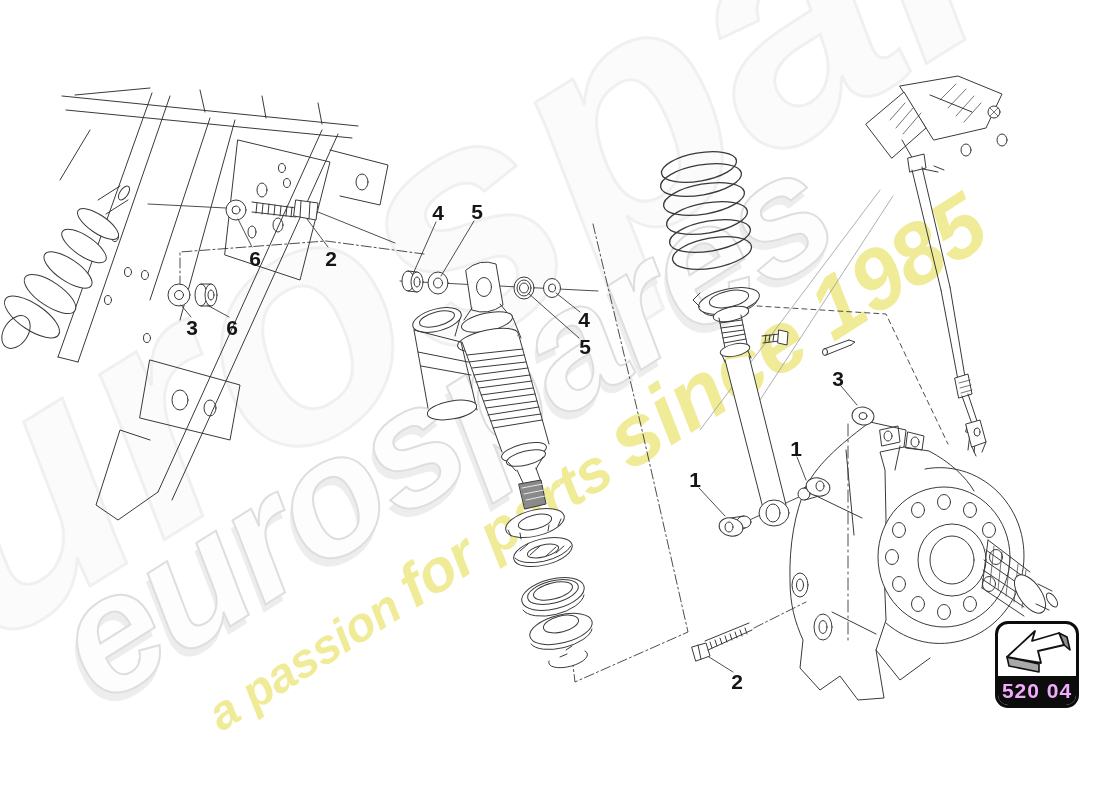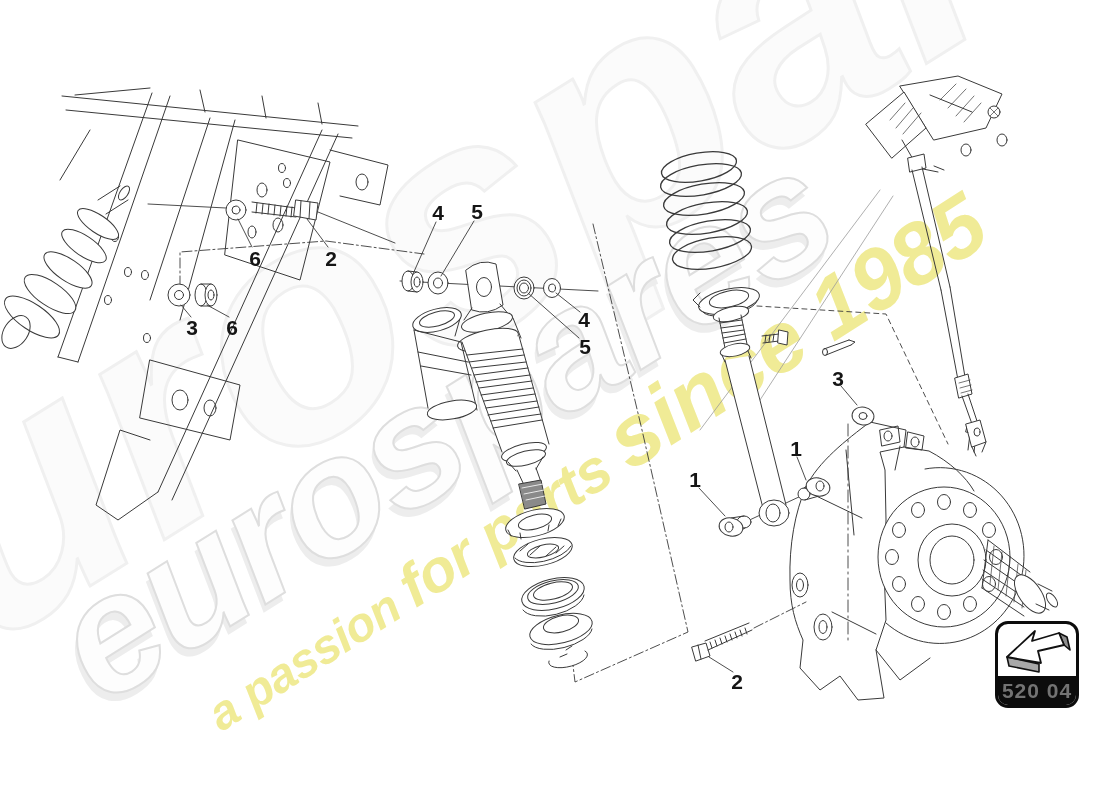--- a/index.html
+++ b/index.html
@@ -21,21 +21,21 @@
   
   #art{position:absolute;left:0;top:0;z-index:3;}
   
   .callout{position:absolute;z-index:4;transform:translate(-50%,-50%);
       font-size:21px;font-weight:bold;color:#151515;line-height:1;}
   
   .badge{position:absolute;left:995px;top:621px;width:84px;height:87px;z-index:5;
       background:#fff;border:3px solid #0c0c0c;border-radius:13px;overflow:hidden;
       box-sizing:border-box;display:flex;flex-direction:column;}
   .badge-art{flex:1;display:flex;align-items:center;justify-content:center;}
-  .badge-band{height:29px;background:#0c0c0c;color:#737373;font-weight:bold;
+  .badge-band{height:29px;background:#0c0c0c;color:#f0abfc;font-weight:bold;
       font-size:21px;display:flex;align-items:center;justify-content:center;
       letter-spacing:1px;}
 </style>
 </head>
 <body>
 
 <div id="stage">
 
   <div class="wm wm-giant">eurospares</div>
   <div class="wm wm-main">eurospares</div>

